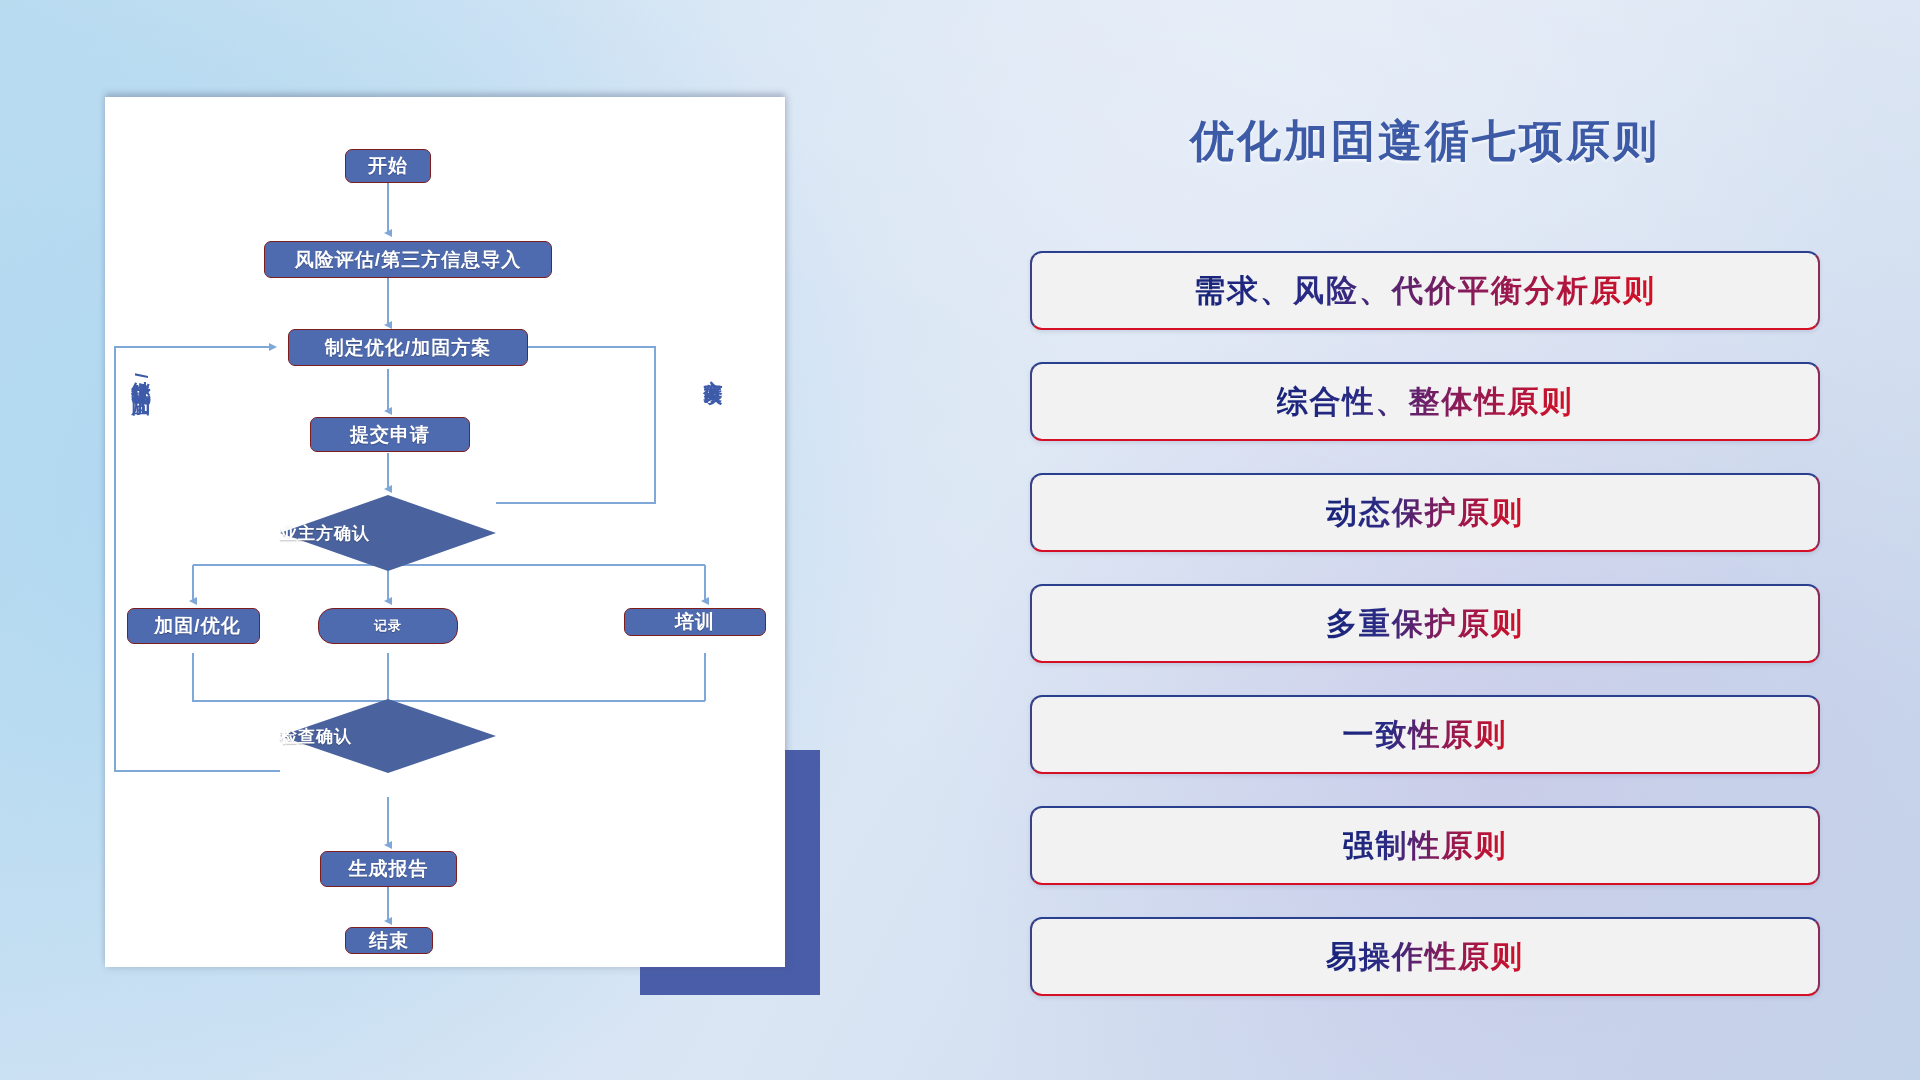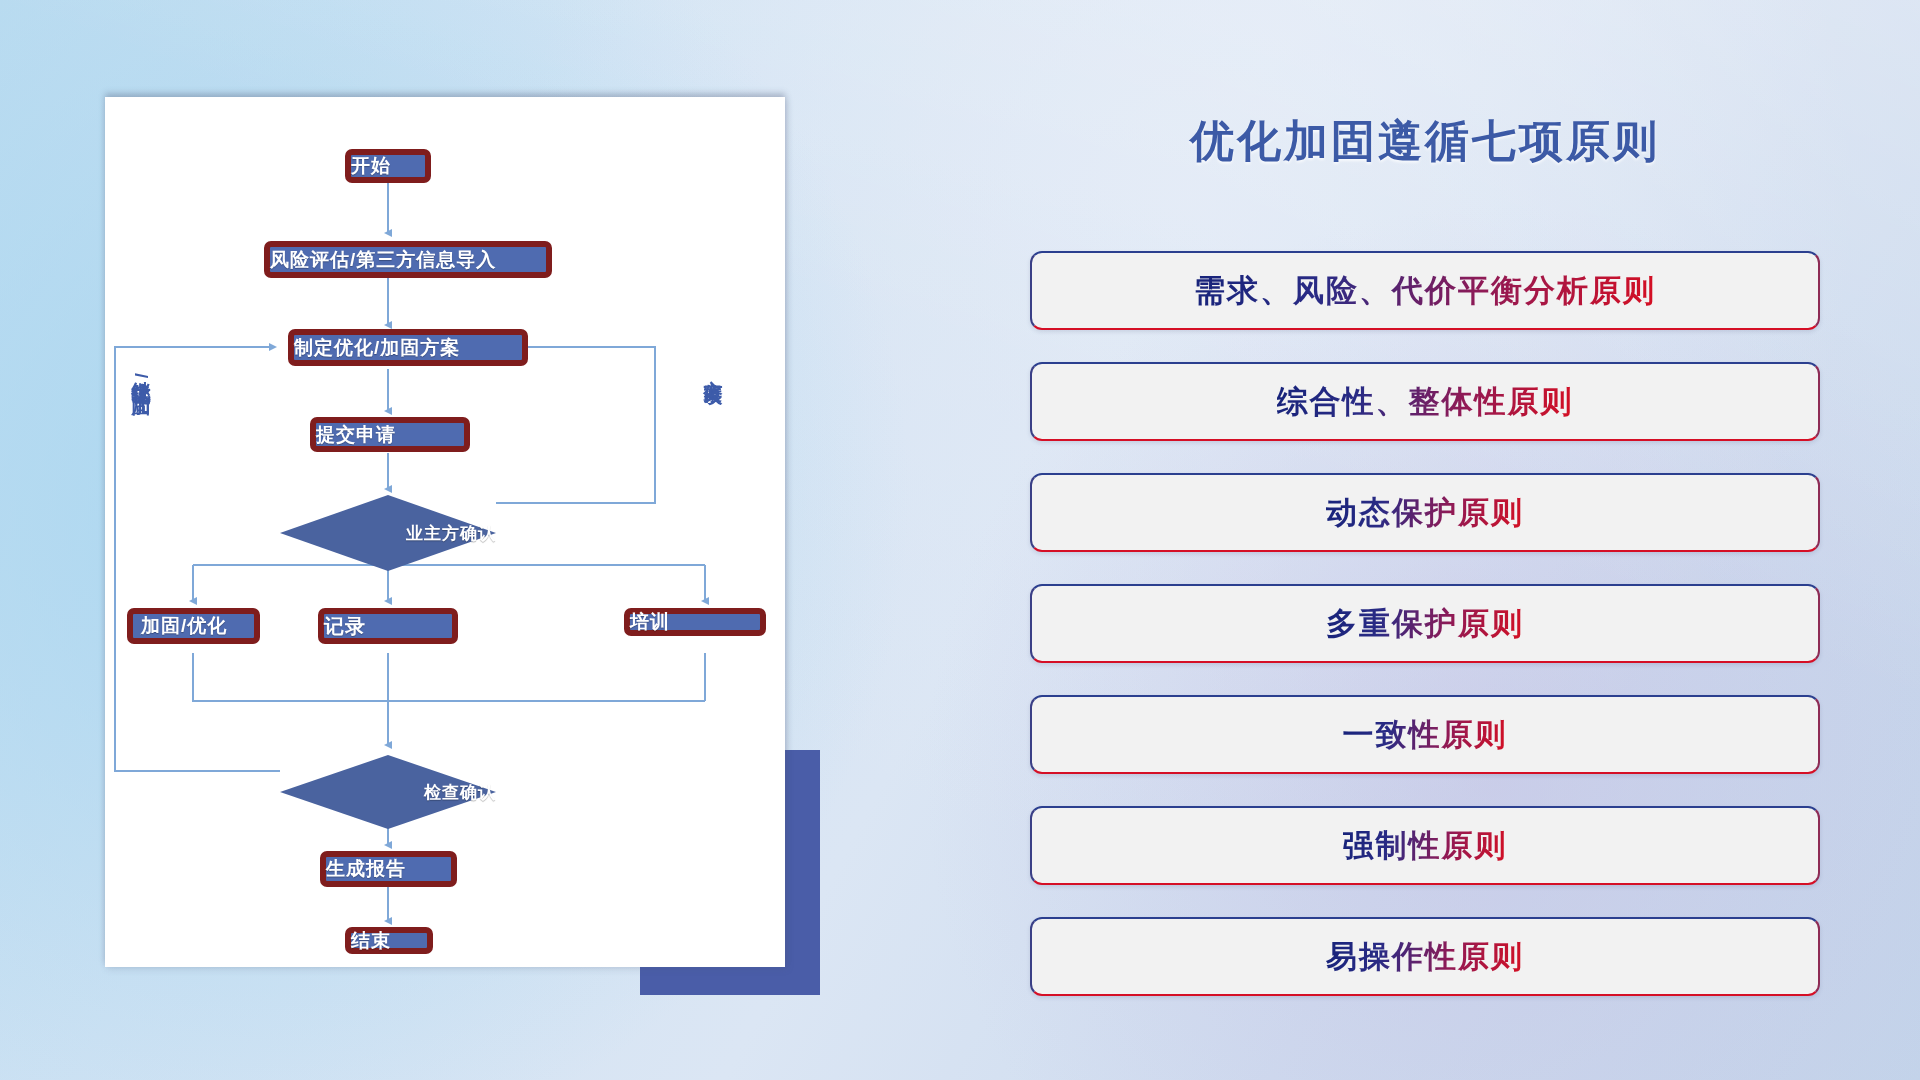--- a/index.html
+++ b/index.html
@@ -61,33 +61,33 @@
 
   .flow svg { position: absolute; left: 0; top: 0; }
 
   .node {
     position: absolute;
     background: #4f6bb0;
     color: #ffffff;
     border-radius: 7px;
     display: flex;
     align-items: center;
-    justify-content: flex-start;
+    justify-content: center;
     font-weight: bold;
     letter-spacing: 1px;
     text-shadow: 0 1px 1px rgba(0,0,0,0.28);
-    border: 6px solid #7f1d1d;
+    border: 1px solid #7f1d1d;
     z-index: 3;
   }
 
   .diamond-wrap {
     position: absolute;
     display: flex;
     align-items: center;
-    justify-content: flex-end;
+    justify-content: flex-start;
     z-index: 3;
   }
   .diamond-wrap .dshape {
     position: absolute;
     inset: 0;
     background: #4a639f;
     clip-path: polygon(50% 0%, 100% 50%, 50% 100%, 0% 50%);
   }
   .diamond-wrap .dlabel {
     position: relative;
@@ -231,29 +231,29 @@
 
       <div class="diamond-wrap" style="left:175px; top:398px; width:216px; height:76px;">
         <span class="dshape"></span>
         <span class="dlabel" style="font-size:17px;">业主方确认</span>
       </div>
 
       <div class="node" style="left:22px; top:511px; width:133px; height:36px; font-size:19px;padding-left:8px;">
         <span>加固/优化</span>
       </div>
 
-      <div class="node" style="left:213px; top:511px; width:140px; height:36px; font-size:20px;">
+      <div class="node" style="left:213px; top:511px; width:140px; height:36px; font-size:13px;border-radius:15px;">
         <span>记录</span>
       </div>
 
       <div class="node" style="left:519px; top:511px; width:142px; height:28px; font-size:19px;">
         <span>培训</span>
       </div>
 
-      <div class="diamond-wrap" style="left:175px; top:658px; width:216px; height:74px;">
+      <div class="diamond-wrap" style="left:175px; top:602px; width:216px; height:74px;">
         <span class="dshape"></span>
         <span class="dlabel" style="font-size:17px;">检查确认</span>
       </div>
 
       <div class="node" style="left:215px; top:754px; width:137px; height:36px; font-size:19px;">
         <span>生成报告</span>
       </div>
 
       <div class="node" style="left:240px; top:830px; width:88px; height:27px; font-size:19px;">
         <span>结束</span>

